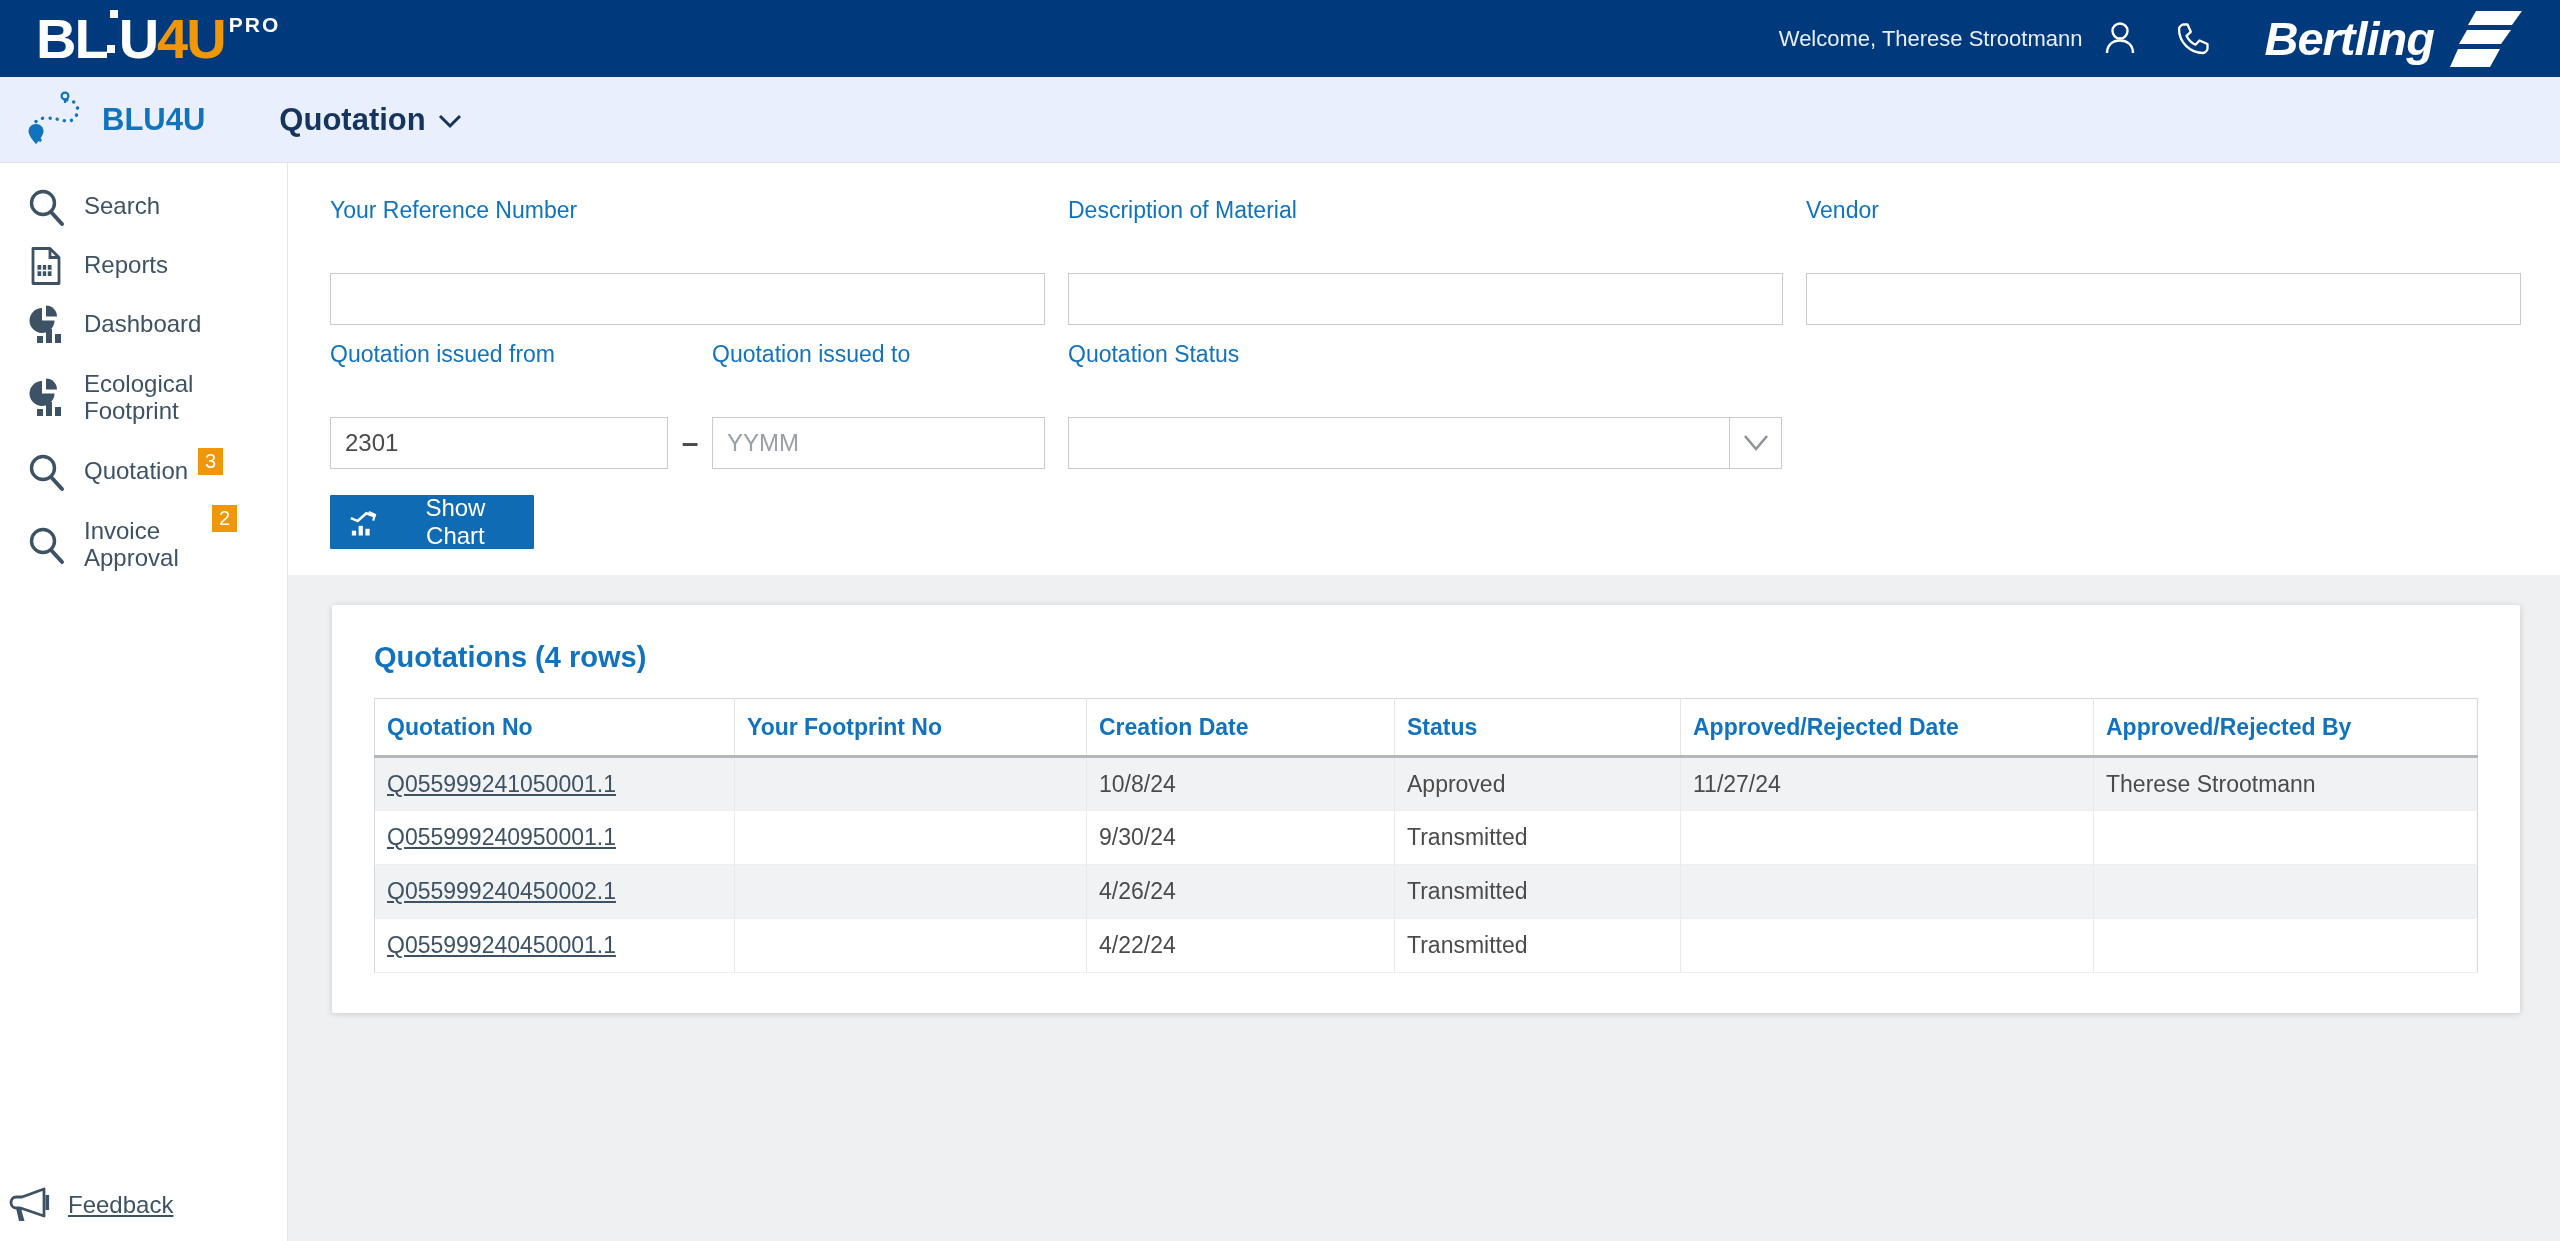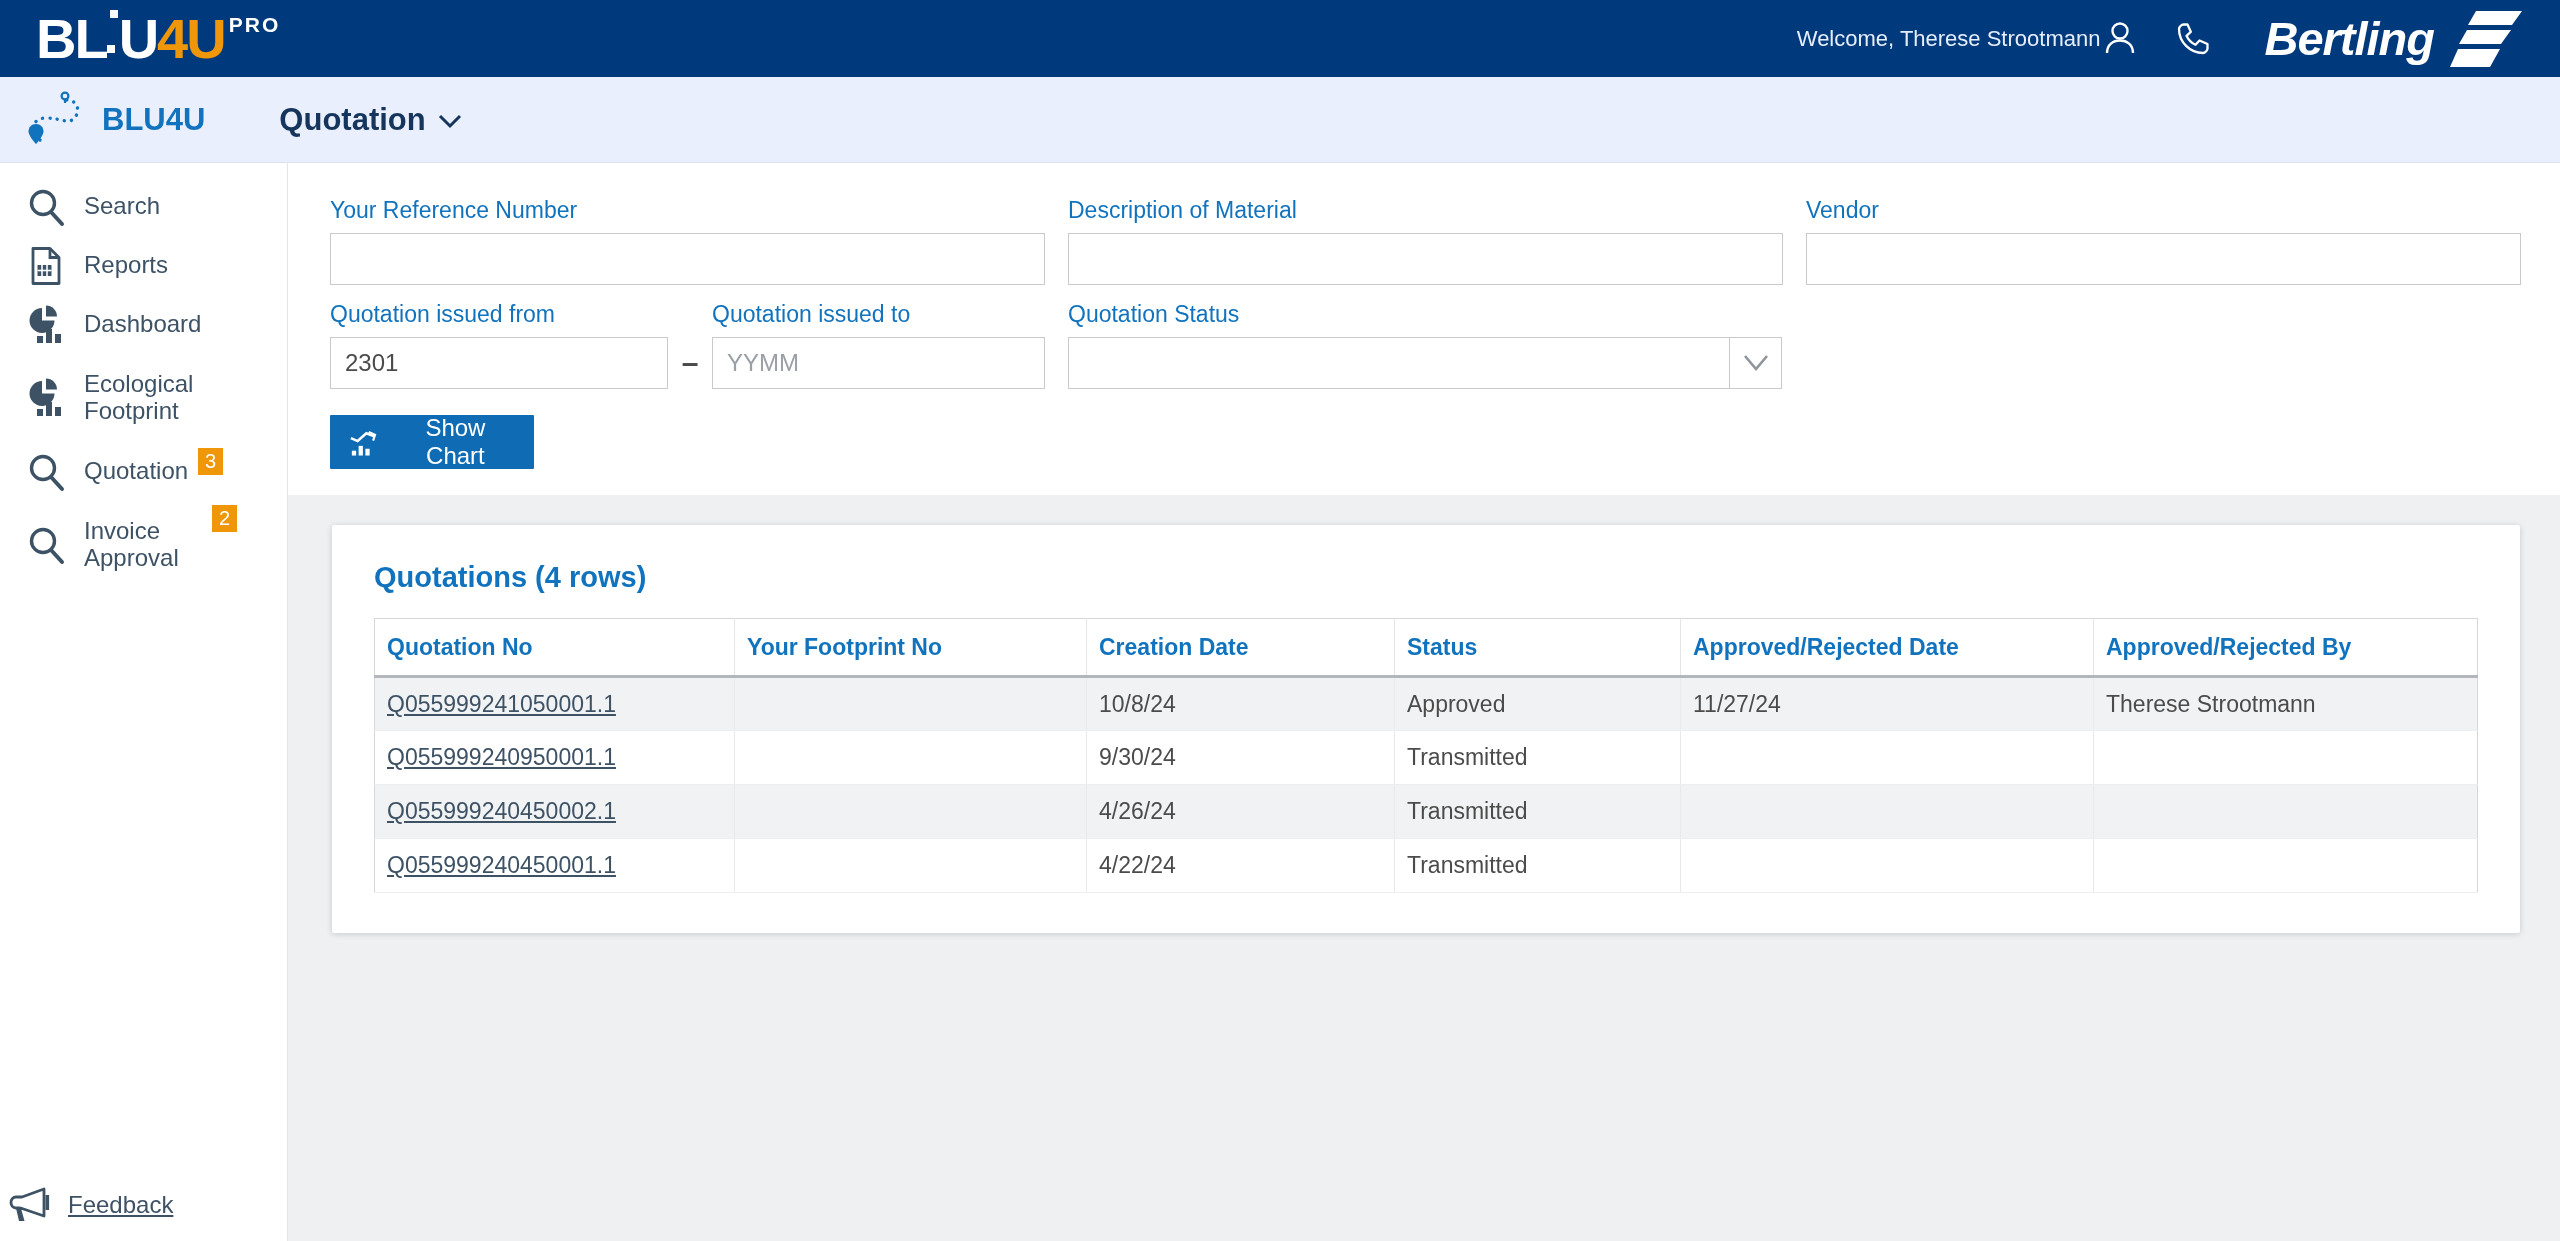--- a/index.html
+++ b/index.html
@@ -8,21 +8,21 @@
   
   .topbar { height:77px; background:#003a7c; display:flex; align-items:center; padding:0 38px 0 36px; }
   .logo { display:flex; align-items:flex-start; line-height:1; cursor:default; }
   .logo-main { font-size:56px; font-weight:bold; letter-spacing:-2px; color:#ffffff; line-height:58px; }
   .logo-orange { color:#f09609; }
   .logo-dots { display:inline-block; position:relative; width:12px; height:44px; }
   .logo-dots::before { content:""; position:absolute; top:0px; left:3px; width:8px; height:8px; background:#ffffff; }
   .logo-dots::after { content:""; position:absolute; bottom:1px; left:0px; width:8px; height:8px; background:#ffffff; }
   .logo-pro { font-size:21px; font-weight:bold; color:#ffffff; letter-spacing:2px; margin-left:4px; margin-top:4px; }
   .topbar-right { margin-left:auto; display:flex; align-items:center; }
-  .welcome { color:#e6eefb; font-size:22px; }
+  .welcome { color:#e6eefb; font-size:22px; margin-right:18px; }
   .tb-icon { display:flex; align-items:center; justify-content:center; cursor:pointer; }
   .bertling { display:flex; align-items:center; margin-left:52px; }
   .bertling-text { color:#ffffff; font-size:47px; font-weight:800; font-style:italic; letter-spacing:-1px; margin-right:14px; }
 
   
   .subheader { height:86px; background:#e9effc; display:flex; align-items:center; padding-left:26px; border-bottom:1px solid #dde3ee; }
   .appname { font-size:31px; font-weight:bold; color:#1173bd; margin-left:16px; cursor:pointer; }
   .nav-item { display:flex; align-items:center; margin-left:74px; cursor:pointer; }
   .nav-label { font-size:31px; font-weight:bold; color:#16355d; }
   .nav-item svg { margin-left:12px; margin-top:4px; }
@@ -39,21 +39,21 @@
   .badge-inline { margin-left:10px; transform:translateY(-10px); }
   .badge-float { position:absolute; right:50px; top:4px; }
   .sb-feedback { position:absolute; left:8px; bottom:16px; display:flex; align-items:center; cursor:pointer; }
   .sb-feedback .sb-label { text-decoration:underline; margin-left:16px; }
 
   
   .main { flex:1; display:flex; flex-direction:column; background:#eef0f2; }
   .filters { background:#ffffff; padding:34px 40px 26px 42px; }
   .f-row { display:flex; align-items:flex-end; }
   .f-row2 { margin-top:16px; }
-  .f-group { display:flex; flex-direction:column; }
+  .f-group { display:flex; flex-direction:column;gap:40px; }
   .f-label { font-size:23px; color:#1173bd; margin-bottom:9px; }
   .f-input { height:52px; border:1px solid #c8cacc; background:#ffffff; font-family:"Liberation Sans", sans-serif; font-size:24px; color:#4b4b4b; padding:0 14px; outline:none; }
   .f-input::placeholder { color:#9aa0a6; }
   .w-big { width:715px; } .gap { margin-left:23px; }
   .w-from { width:338px; } .w-to { width:333px; }
   .range-dash { width:44px; height:52px; display:flex; align-items:center; justify-content:center; font-size:30px; font-weight:bold; color:#4b4b4b; }
   .dropdown { display:flex; width:714px; border:1px solid #c8cacc; height:52px; background:#ffffff; }
   .dropdown input { flex:1; border:none; height:50px; font-size:24px; color:#4b4b4b; padding:0 14px; outline:none; background:transparent; }
   .dd-btn { width:52px; border-left:1px solid #c8cacc; display:flex; align-items:center; justify-content:center; cursor:pointer; background:#ffffff; }
   .btn-chart { margin-top:26px; display:flex; align-items:center; height:54px; width:204px; background:#0f6cb4; border:none; color:#ffffff; font-family:"Liberation Sans", sans-serif; font-size:24px; padding:0 18px; cursor:pointer; border-radius:1px; }

